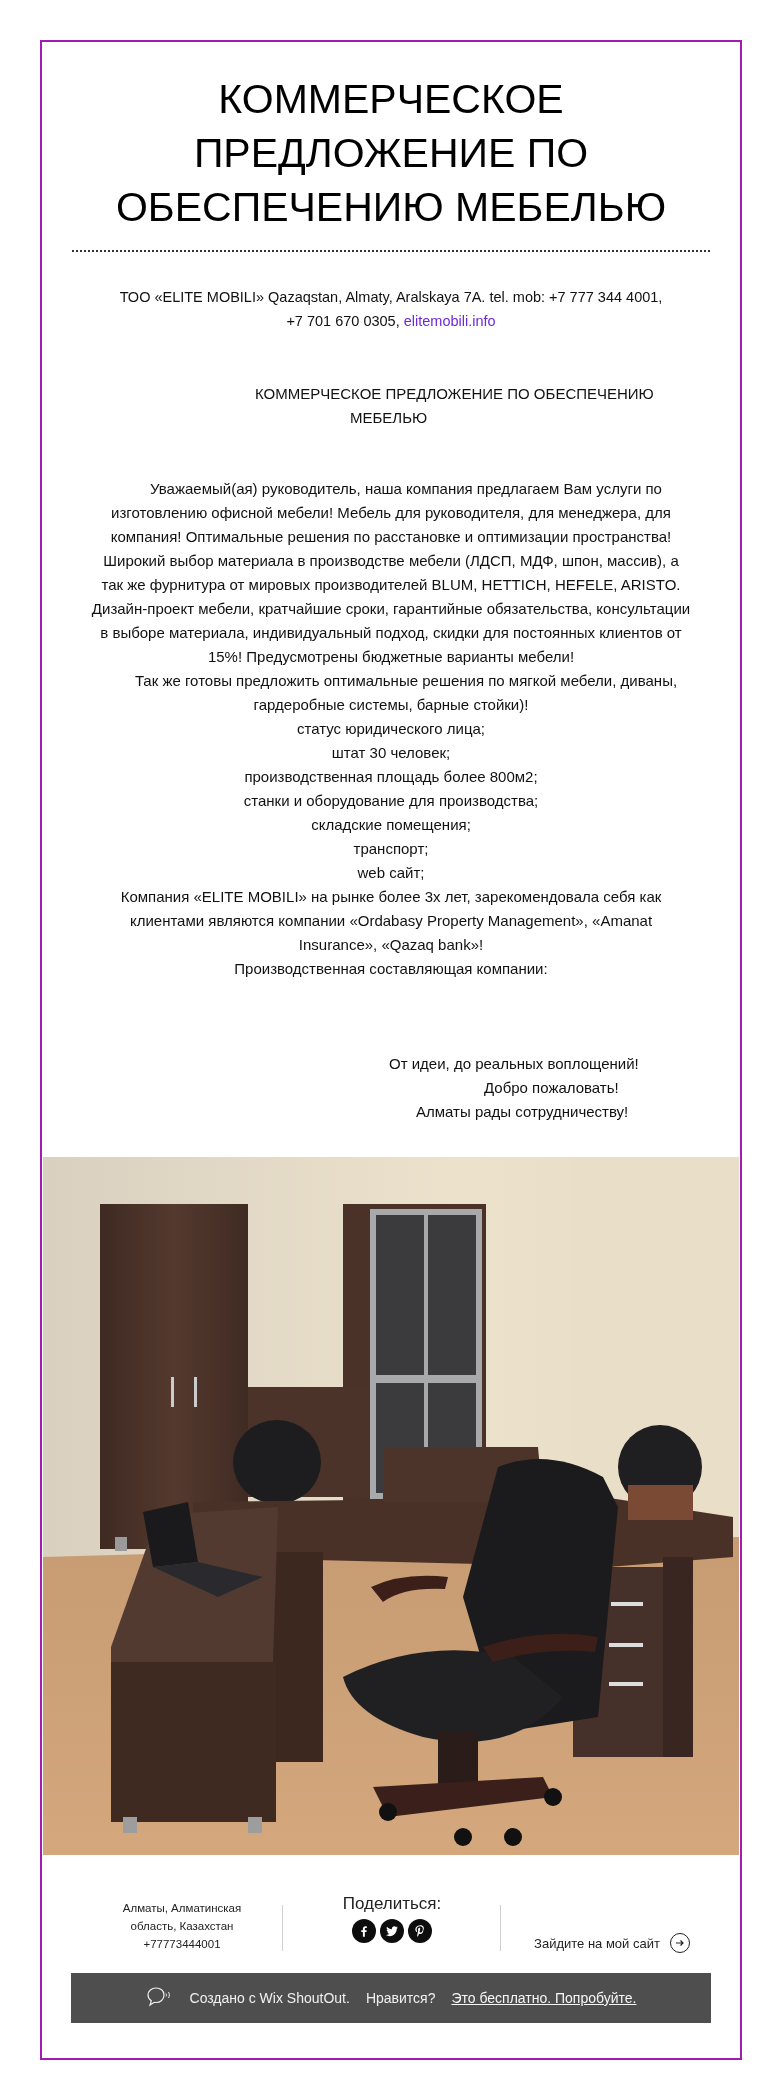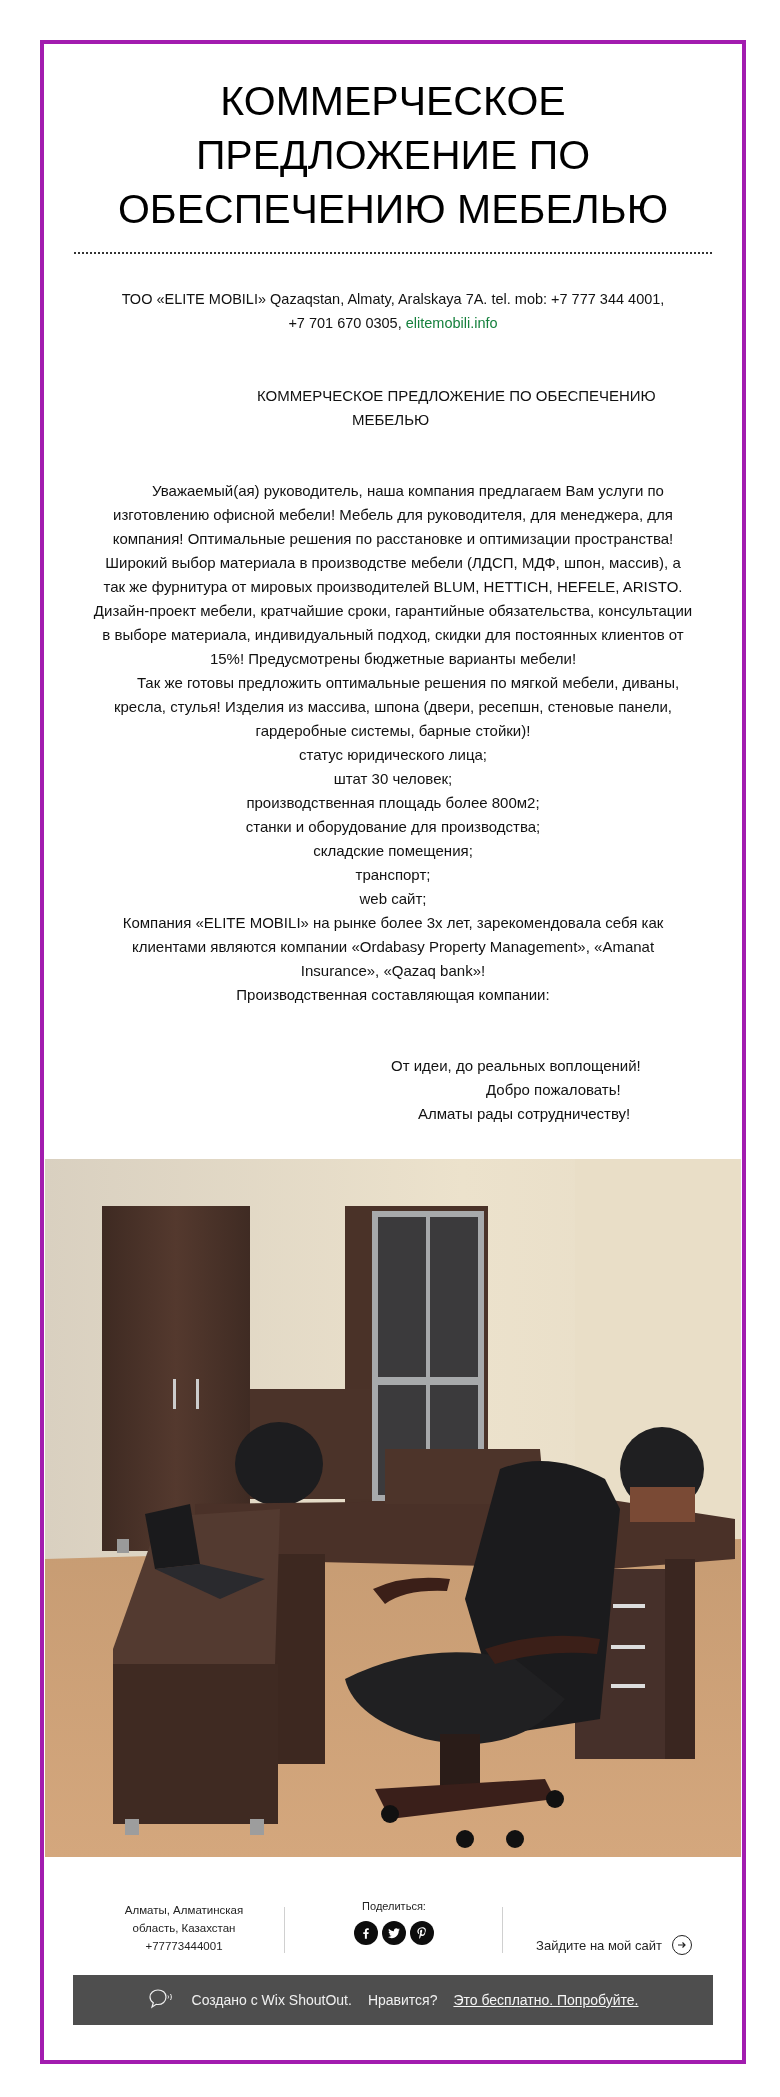--- a/index.html
+++ b/index.html
@@ -1,36 +1,36 @@
 <!DOCTYPE html>
 <html><head>
 <meta charset="utf-8">
 <style>
   html, body { margin:0; padding:0; background:#ffffff; }
   body { width:780px; height:2097px; position:relative; font-family:"Liberation Sans", sans-serif; color:#111; overflow:hidden; }
-  .frame { position:absolute; left:40px; top:40px; width:698px; height:2016px; border:4px solid #a21caf; background:#fff; }
+  .frame { position:absolute; left:40px; top:40px; width:698px; height:2016px; border:2px solid #a21caf; background:#fff; }
   .title { position:absolute; left:0; top:30px; width:698px; text-align:center; font-size:41px; line-height:54px; color:#000; letter-spacing:0px; }
   .title div { white-space:nowrap; }
   .dots { position:absolute; left:30px; top:208px; width:638px; height:0; border-top:2px dotted #333; }
   .contact { position:absolute; left:0; top:243px; width:698px; text-align:center; font-size:14.5px; line-height:24px; color:#111; }
-  .contact a { color:#15803d; text-decoration:none; }
+  .contact a { color:#6d28d9; text-decoration:none; }
   .subhead { position:absolute; left:0; top:340px; width:698px; font-size:15px; line-height:24px; color:#111; }
   .subhead .l1 { position:absolute; left:213px; top:0; white-space:nowrap; }
   .subhead .l2 { position:absolute; left:308px; top:24px; white-space:nowrap; }
   .body-text { position:absolute; left:20px; top:435px; width:658px; text-align:center; font-size:15px; line-height:24px; color:#111; }
   .body-text div { white-space:nowrap; }
   .closing { position:absolute; left:0; top:1010px; width:698px; font-size:15px; line-height:24px; color:#111; }
   .closing div { position:absolute; white-space:nowrap; }
   .photo { position:absolute; left:1px; top:1115px; width:696px; height:698px; overflow:hidden; background:#d8cfc0; }
   .footer { position:absolute; left:0; top:1853px; width:698px; height:90px; }
   .fcol { position:absolute; top:0; height:52px; }
   .addr { left:40px; width:200px; text-align:center; font-size:11.5px; line-height:18px; color:#222; top:4px; }
   .vsep { position:absolute; top:10px; width:1px; height:46px; background:#d0d0d0; }
   .share { left:240px; width:220px; text-align:center; top:0; }
-  .share-label { font-size:11px; color:#222; line-height:18px; }
+  .share-label { font-size:17px; color:#222; line-height:18px; }
   .icons { margin-top:6px; display:flex; justify-content:center; gap:4px; }
   .ic { width:24px; height:24px; border-radius:50%; background:#0d0d0d; display:flex; align-items:center; justify-content:center; }
   .visit { left:470px; width:200px; top:22px; display:flex; align-items:center; justify-content:center; gap:10px; font-size:13px; color:#222; }
   .arrow-circle { width:20px; height:20px; border:1.5px solid #222; border-radius:50%; display:flex; align-items:center; justify-content:center; box-sizing:border-box; }
   .banner { position:absolute; left:29px; top:1931px; width:640px; height:50px; background:#4e4e4e; color:#f0f0f0; font-size:14px; display:flex; align-items:center; justify-content:center; gap:8px; }
   .banner .txt { margin-left:10px; }
   .banner .q { margin-left:8px; }
   .banner a { color:#f6f6f6; text-decoration:underline; margin-left:8px; }
 </style>
 </head>
@@ -59,21 +59,20 @@
   <div class="body-text">
     <div style="padding-left:30px">Уважаемый(ая) руководитель, наша компания предлагаем Вам услуги по</div>
     <div>изготовлению офисной мебели! Мебель для руководителя, для менеджера, для</div>
     <div>компания! Оптимальные решения по расстановке и оптимизации пространства!</div>
     <div>Широкий выбор материала в производстве мебели (ЛДСП, МДФ, шпон, массив), а</div>
     <div>так же фурнитура от мировых производителей BLUM, HETTICH, HEFELE, ARISTO.</div>
     <div>Дизайн-проект мебели, кратчайшие сроки, гарантийные обязательства, консультации</div>
     <div>в выборе материала, индивидуальный подход, скидки для постоянных клиентов от</div>
     <div>15%! Предусмотрены бюджетные варианты мебели!</div>
     <div style="padding-left:30px">Так же готовы предложить оптимальные решения по мягкой мебели, диваны,</div>
-    <div>кресла, стулья! Изделия из массива, шпона (двери, ресепшн, стеновые панели,</div>
     <div>гардеробные системы, барные стойки)!</div>
     <div>статус юридического лица;</div>
     <div>штат 30 человек;</div>
     <div>производственная площадь более 800м2;</div>
     <div>станки и оборудование для производства;</div>
     <div>складские помещения;</div>
     <div>транспорт;</div>
     <div>web сайт;</div>
     <div>Компания «ELITE MOBILI» на рынке более 3х лет, зарекомендовала себя как</div>
     <div>клиентами являются компании «Ordabasy Property Management», «Amanat</div>

